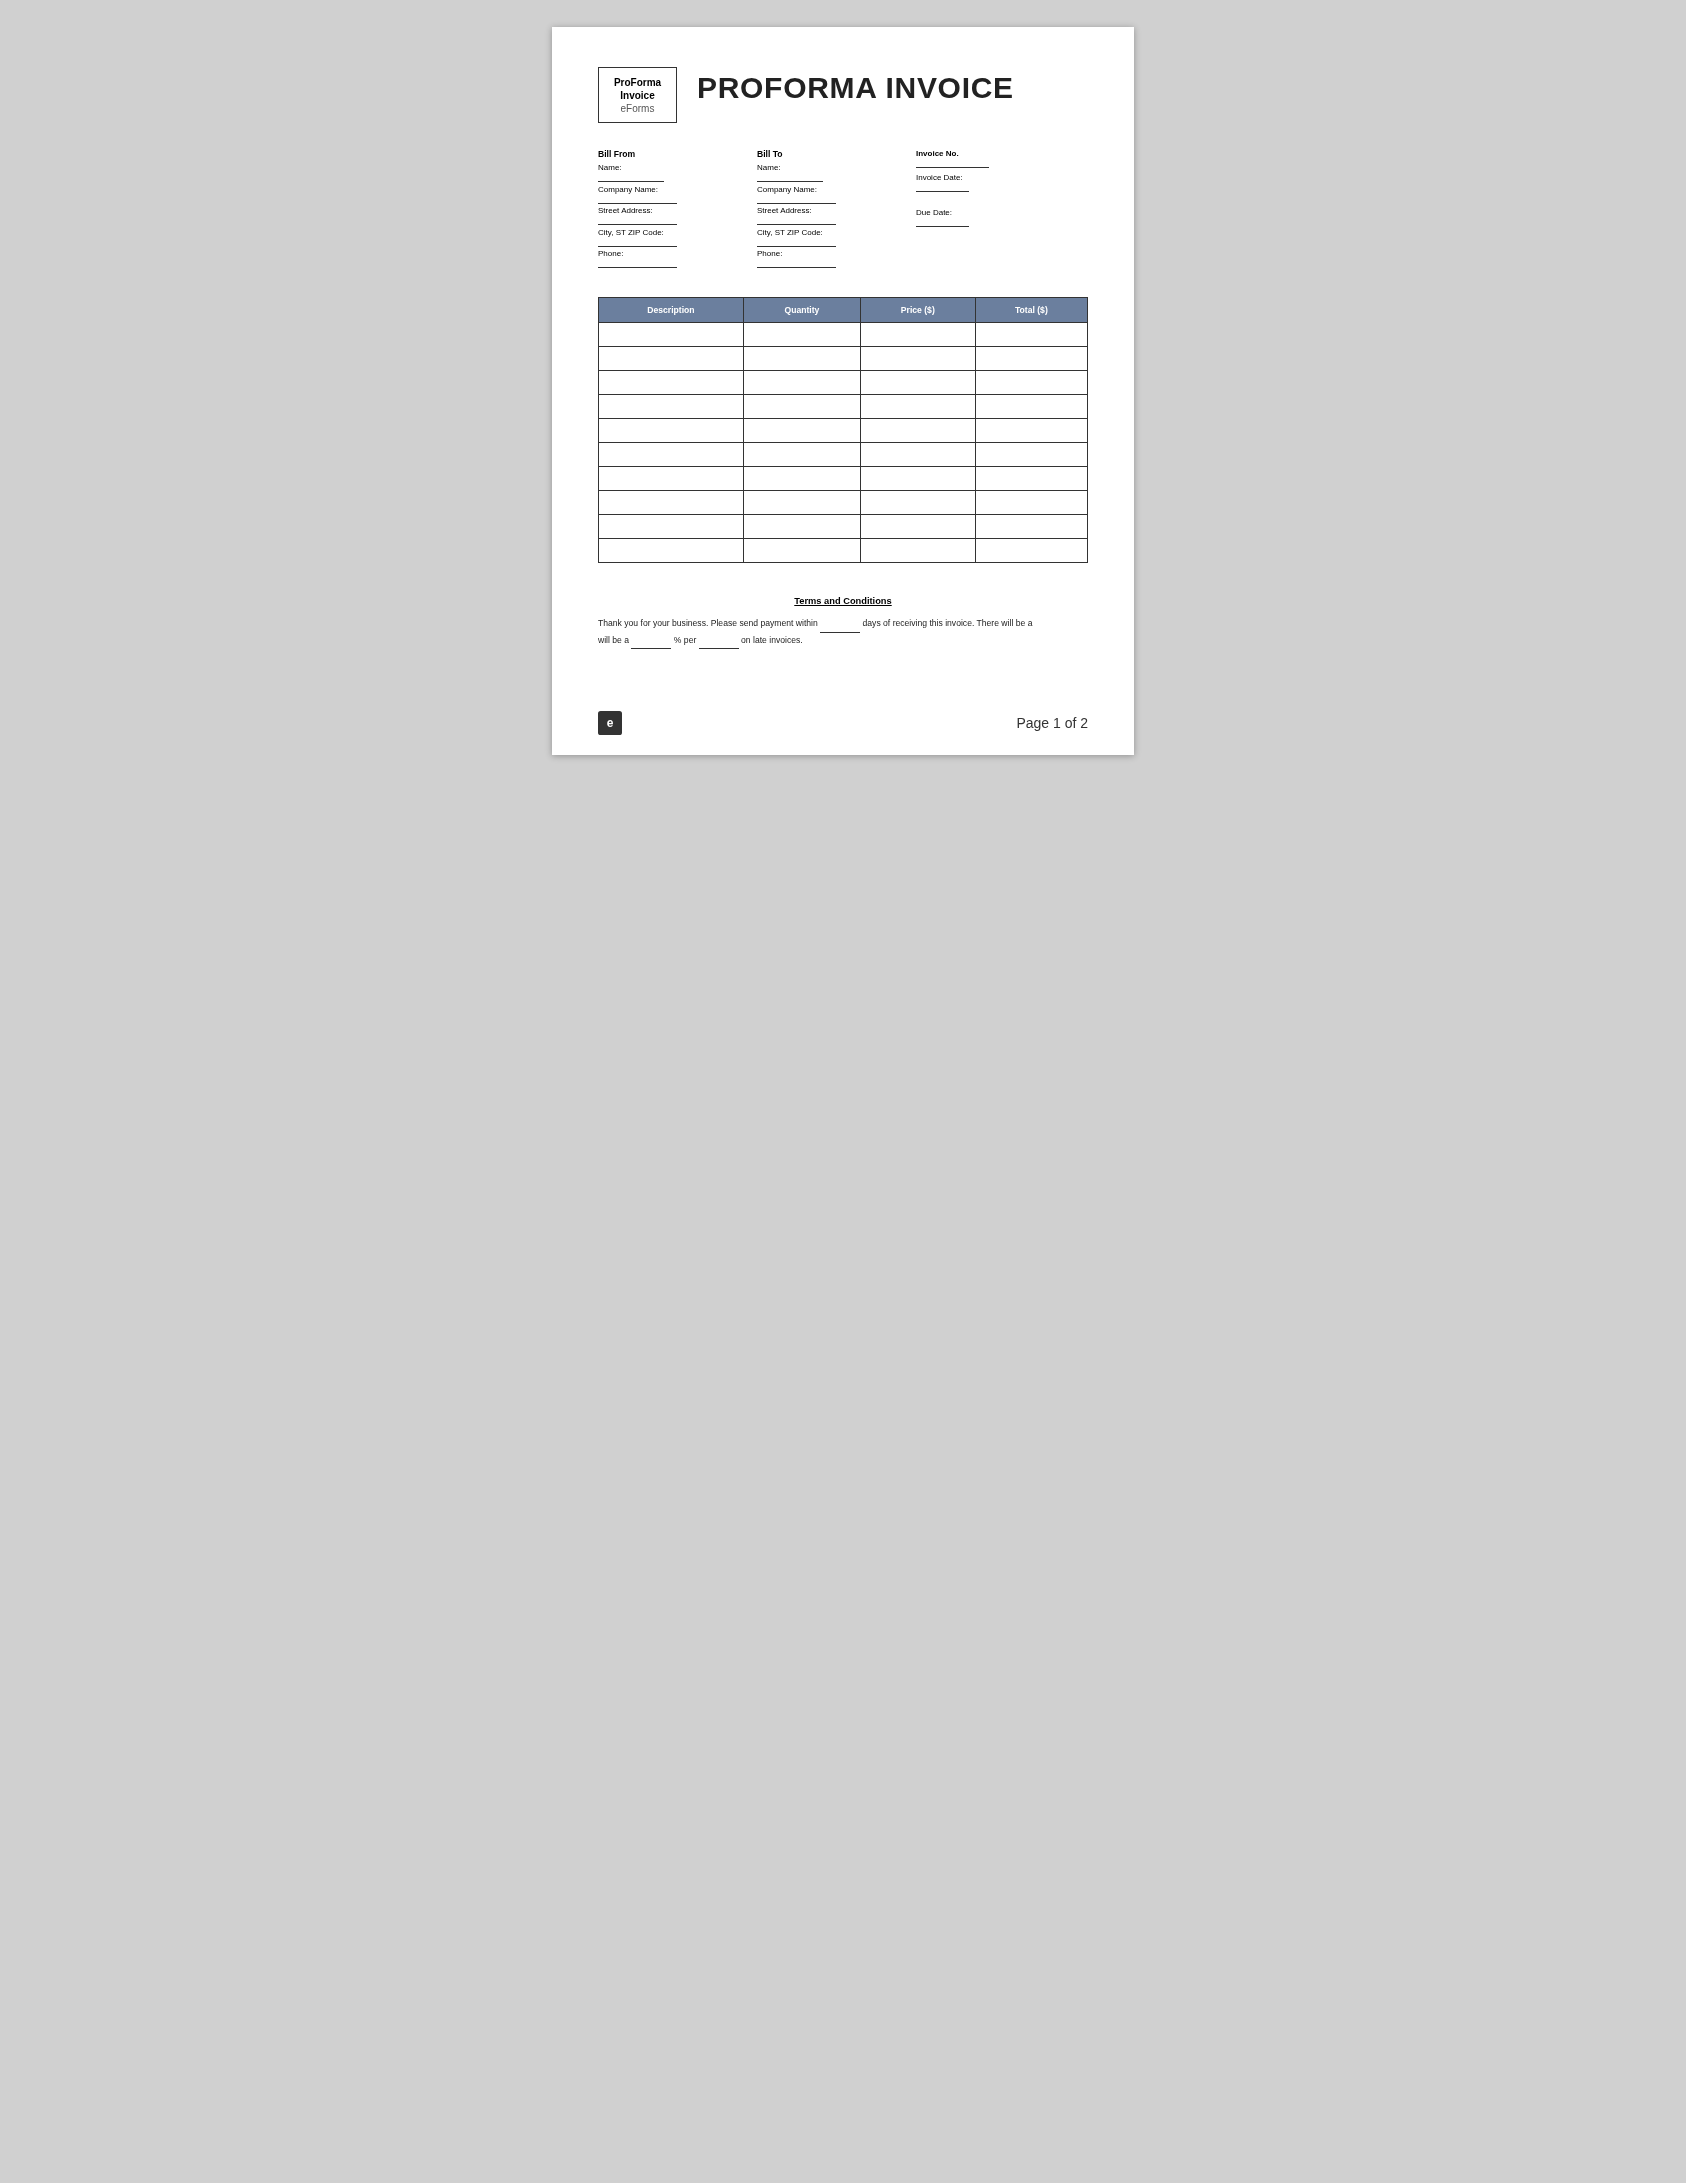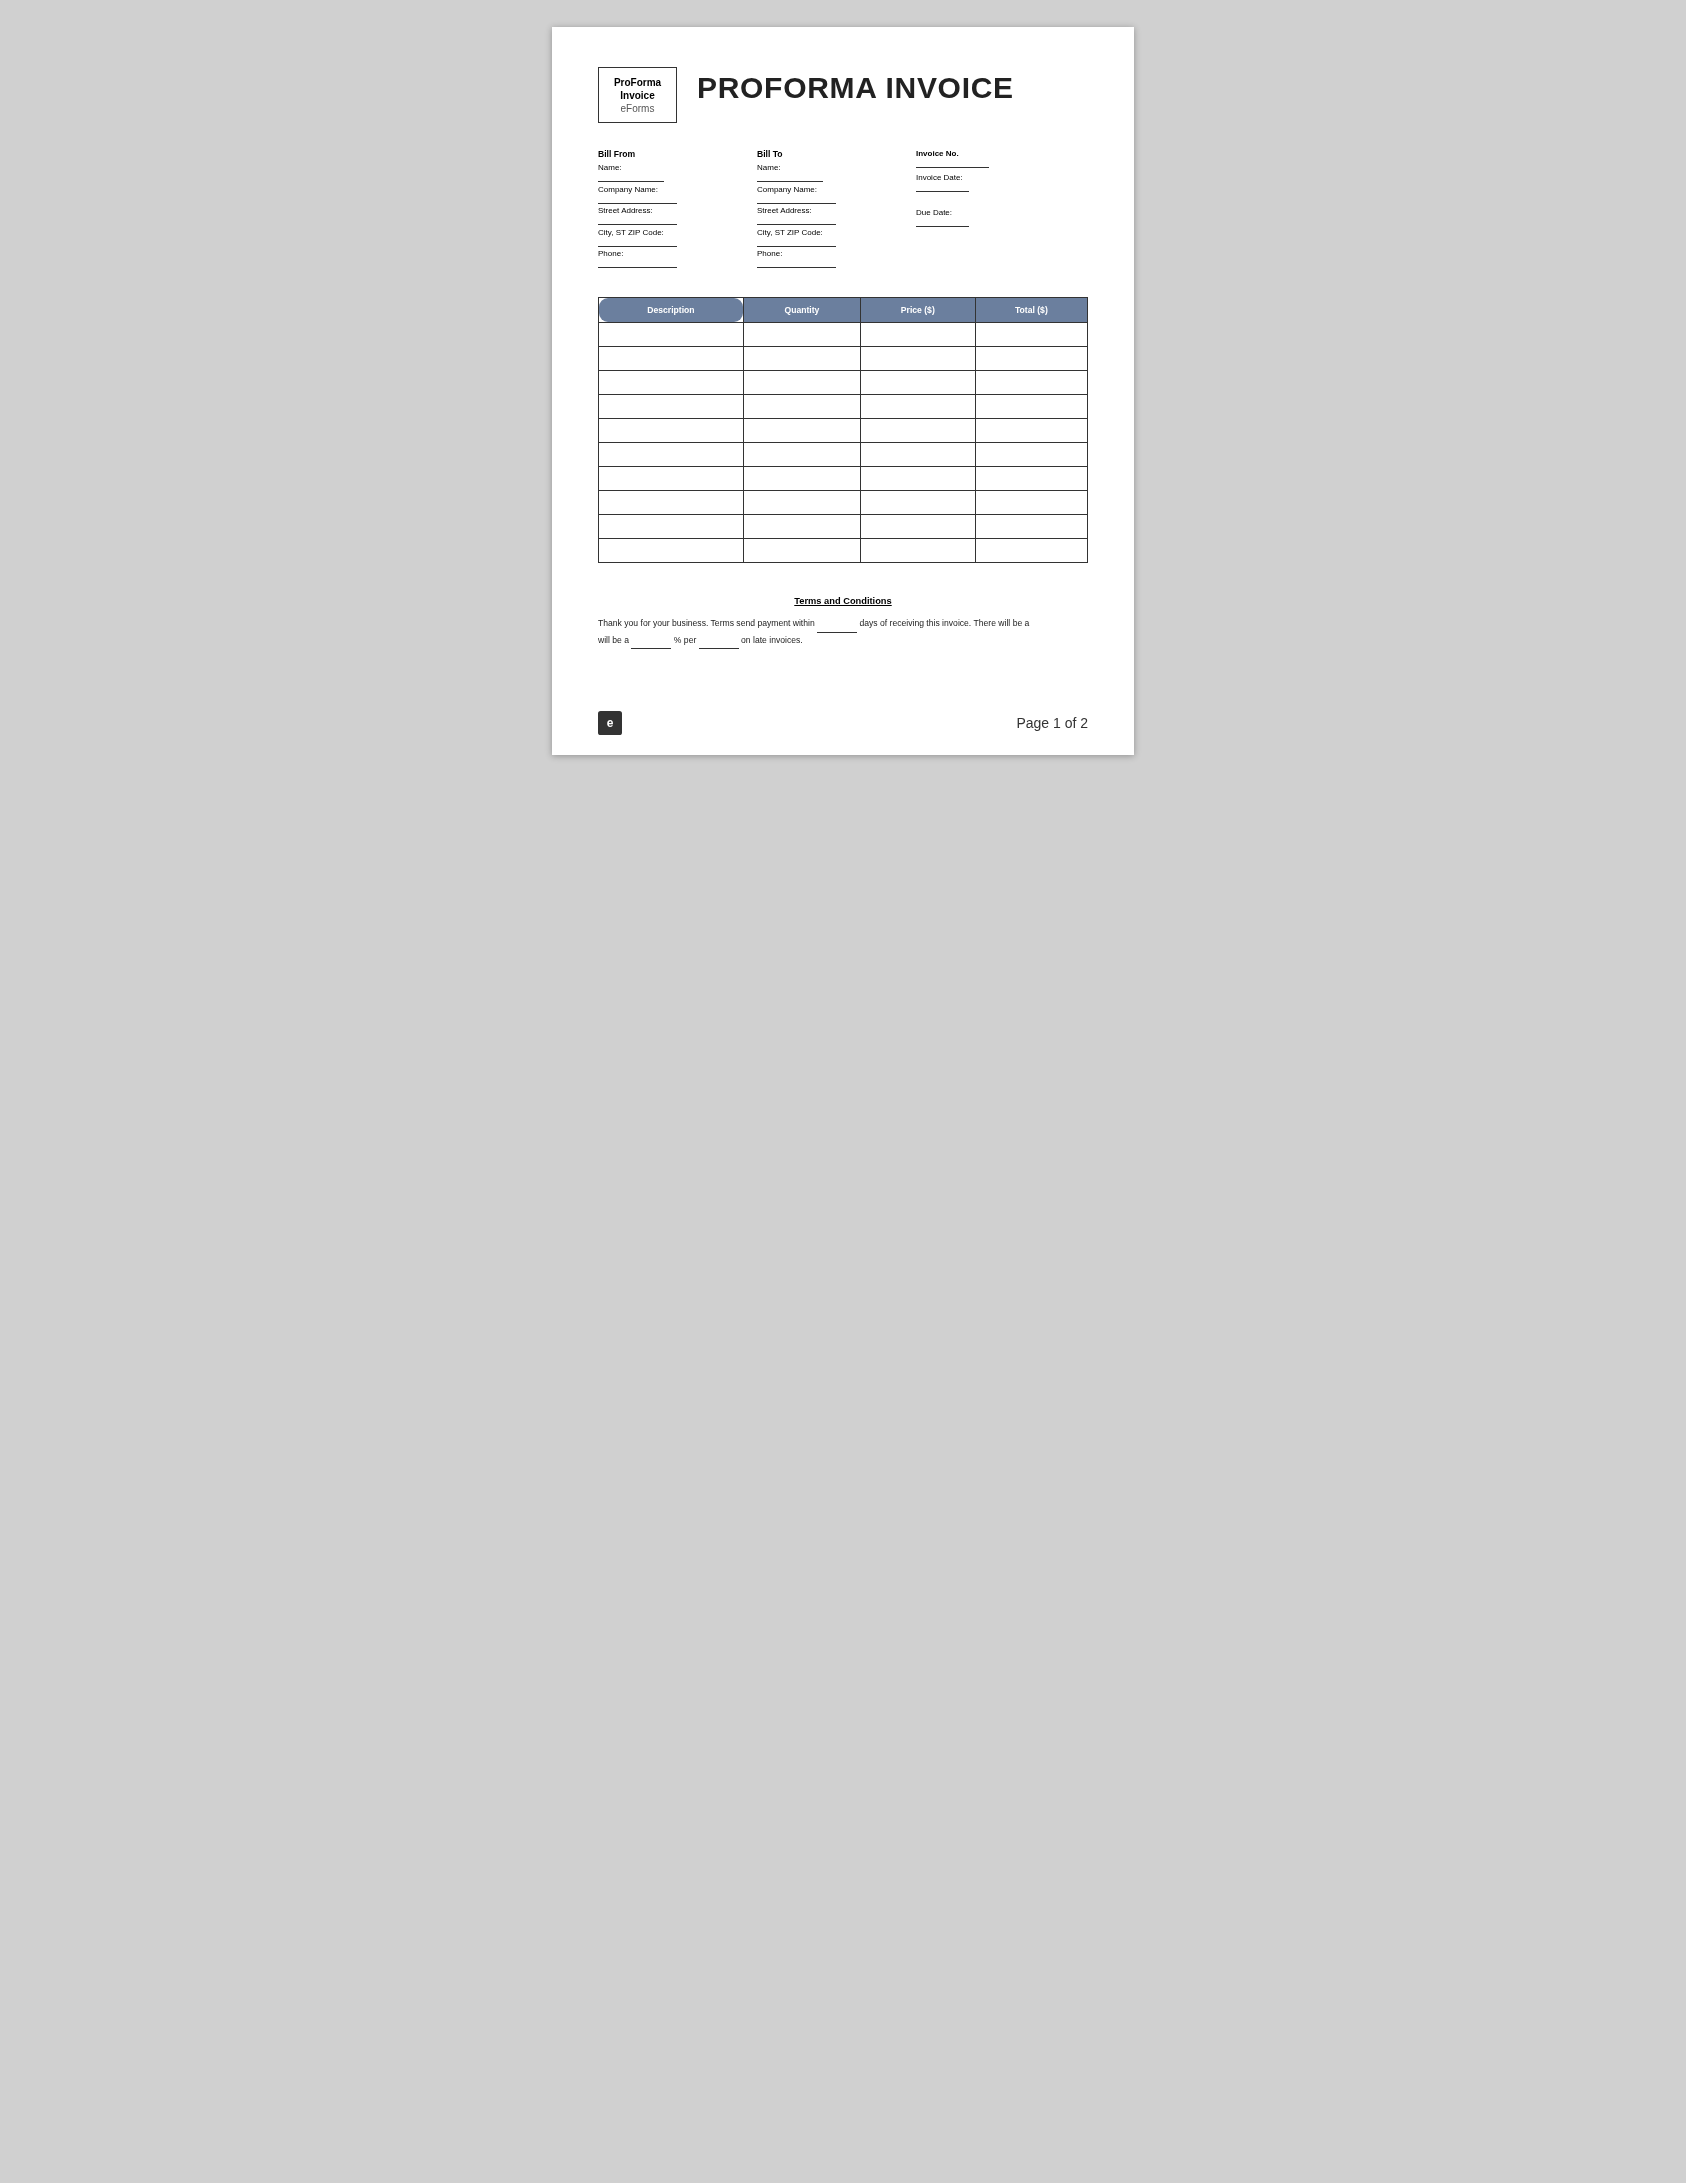--- a/index.html
+++ b/index.html
@@ -136,21 +136,20 @@
       color: #fff;
       font-weight: bold;
       font-size: 8.6px;
       padding: 6.6px 8px;
       text-align: center;
       border: 1px solid #333;
     }
 
     .invoice-table thead th:first-child {
       text-align: center;
-      border-radius: 9px;
     }
 
     .invoice-table tbody tr td {
       border: 1px solid #333;
       height: 24px;
       padding: 2.6px 5.3px;
       font-size: 8px;
     }
 
     
@@ -399,21 +398,21 @@
           <td>&nbsp;</td>
           <td>&nbsp;</td>
         </tr>
       </tbody>
   </table>
 
 
   <div class="terms-section">
     <div class="terms-title">Terms and Conditions</div>
     <div class="terms-text">
-      <span>Thank you for your business. Terms send payment within</span>
+      <span>Thank you for your business. Please send payment within</span>
       <span class="terms-underline">&nbsp;&nbsp;&nbsp;&nbsp;&nbsp;&nbsp;</span>
       <span>days of receiving this invoice. There will be a</span>
       <br>
       <span>will be a </span>
       <span class="terms-underline">&nbsp;&nbsp;&nbsp;&nbsp;&nbsp;</span>
       <span>% per</span>
       <span class="terms-underline">&nbsp;&nbsp;&nbsp;&nbsp;&nbsp;</span>
       <span>on late invoices.</span>
     </div>
   </div>

